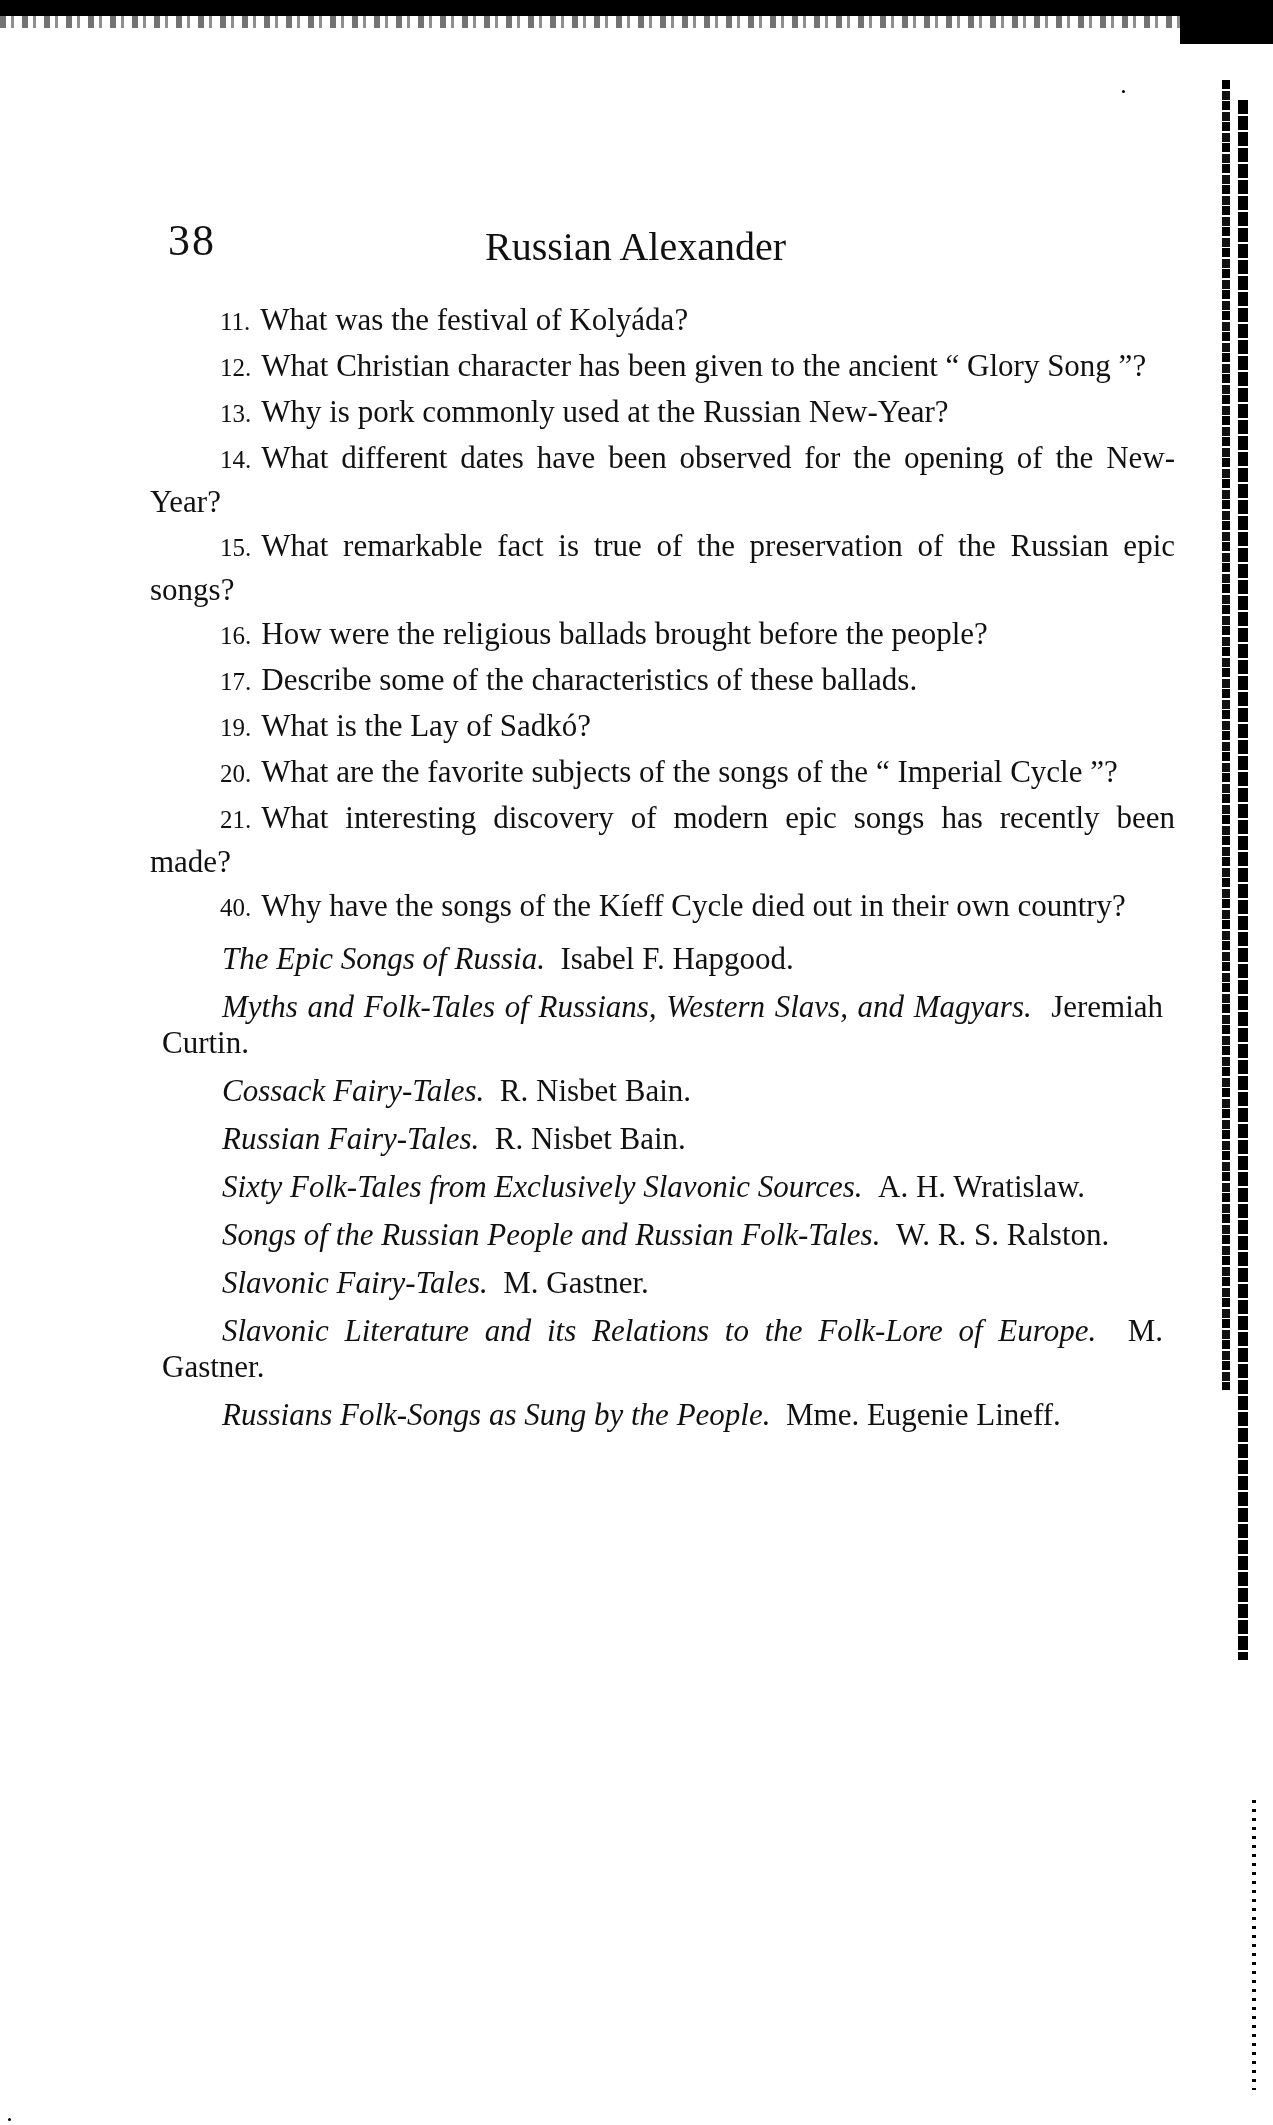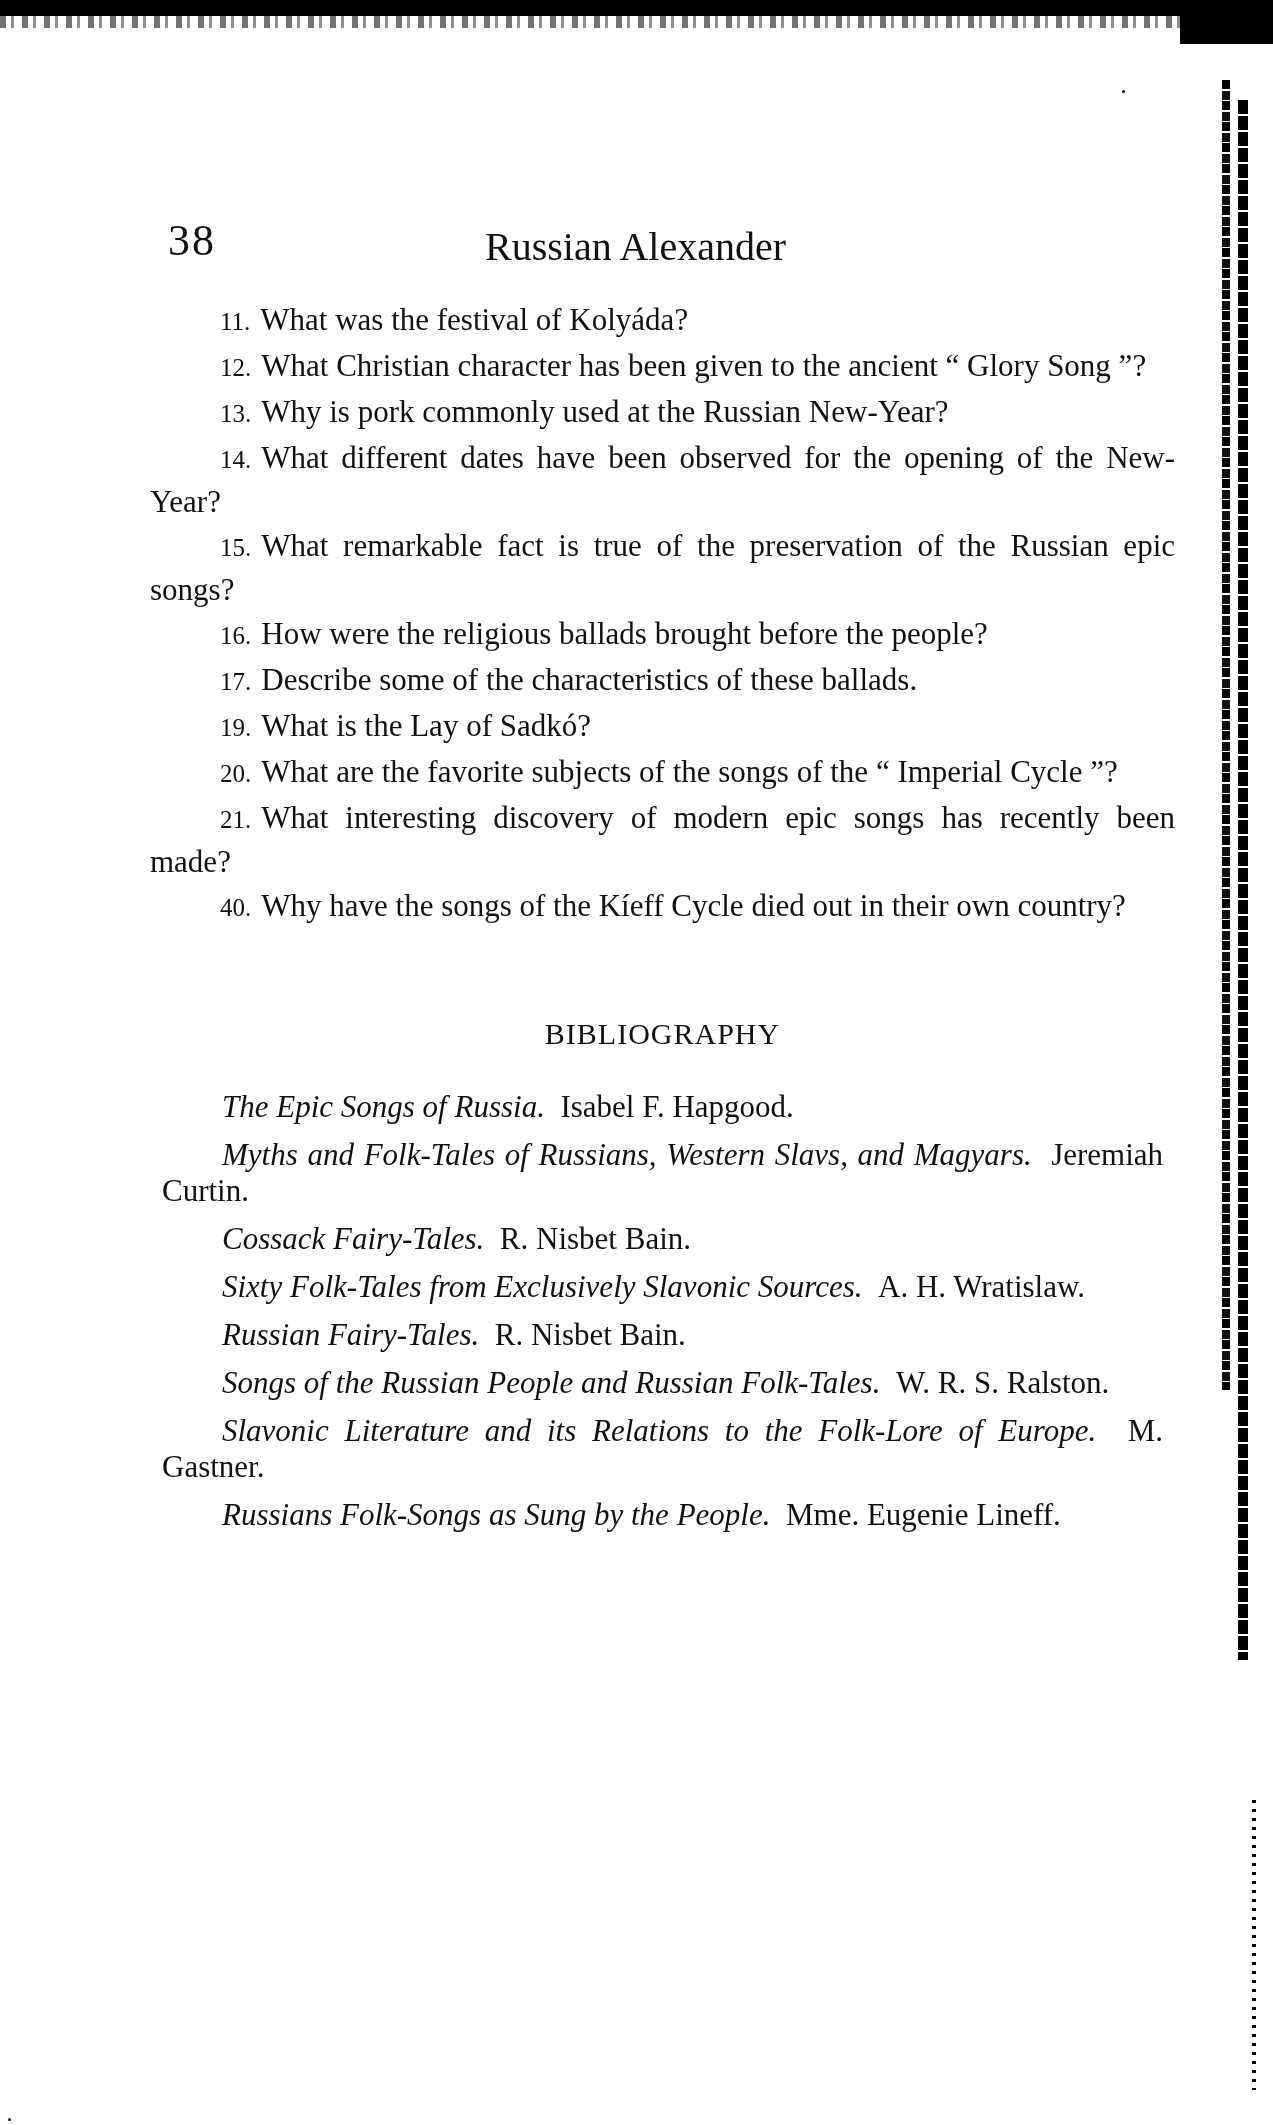--- a/index.html
+++ b/index.html
@@ -52,25 +52,25 @@
     <p class="question"><span class="num">14.</span><span>What different dates have been observed for the opening of the New-Year?</span></p>
     <p class="question"><span class="num">15.</span><span>What remarkable fact is true of the preservation of the Russian epic songs?</span></p>
     <p class="question"><span class="num">16.</span><span>How were the religious ballads brought before the people?</span></p>
     <p class="question"><span class="num">17.</span><span>Describe some of the characteristics of these ballads.</span></p>
     <p class="question"><span class="num">19.</span><span>What is the Lay of Sadkó?</span></p>
     <p class="question"><span class="num">20.</span><span>What are the favorite subjects of the songs of the “ Imperial Cycle ”?</span></p>
     <p class="question"><span class="num">21.</span><span>What interesting discovery of modern epic songs has recently been made?</span></p>
     <p class="question"><span class="num">40.</span><span>Why have the songs of the Kíeff Cycle died out in their own country?</span></p>
   </div>
 
-  <div class="bib-heading">BIBLIOGRAPHY</div>
 
   <div>
     <p class="bib-entry"><span class="title">The Epic Songs of Russia.</span>&nbsp;&nbsp;<span>Isabel F. Hapgood.</span></p>
     <p class="bib-entry"><span class="title">Myths and Folk-Tales of Russians, Western Slavs, and Magyars.</span>&nbsp;&nbsp;<span>Jeremiah Curtin.</span></p>
     <p class="bib-entry"><span class="title">Cossack Fairy-Tales.</span>&nbsp;&nbsp;<span>R. Nisbet Bain.</span></p>
+    <p class="bib-entry"><span class="title">Russian Fairy-Tales.</span>&nbsp;&nbsp;<span>R. Nisbet Bain.</span></p>
     <p class="bib-entry"><span class="title">Sixty Folk-Tales from Exclusively Slavonic Sources.</span>&nbsp;&nbsp;<span>A. H. Wratislaw.</span></p>
-    <p class="bib-entry"><span class="title">Russian Fairy-Tales.</span>&nbsp;&nbsp;<span>R. Nisbet Bain.</span></p>
     <p class="bib-entry"><span class="title">Songs of the Russian People and Russian Folk-Tales.</span>&nbsp;&nbsp;<span>W. R. S. Ralston.</span></p>
+    <p class="bib-entry"><span class="title">Slavonic Fairy-Tales.</span>&nbsp;&nbsp;<span>M. Gastner.</span></p>
     <p class="bib-entry"><span class="title">Slavonic Literature and its Relations to the Folk-Lore of Europe.</span>&nbsp;&nbsp;<span>M. Gastner.</span></p>
     <p class="bib-entry"><span class="title">Russians Folk-Songs as Sung by the People.</span>&nbsp;&nbsp;<span>Mme. Eugenie Lineff.</span></p>
   </div>
 </div>
 
 </body></html>

